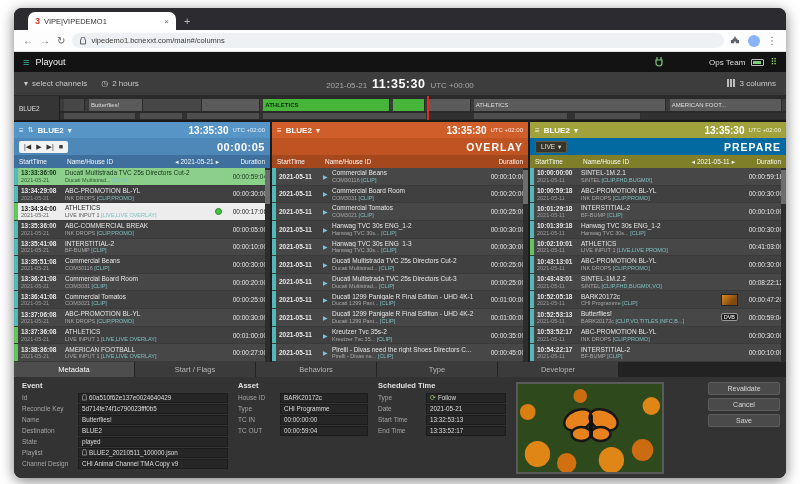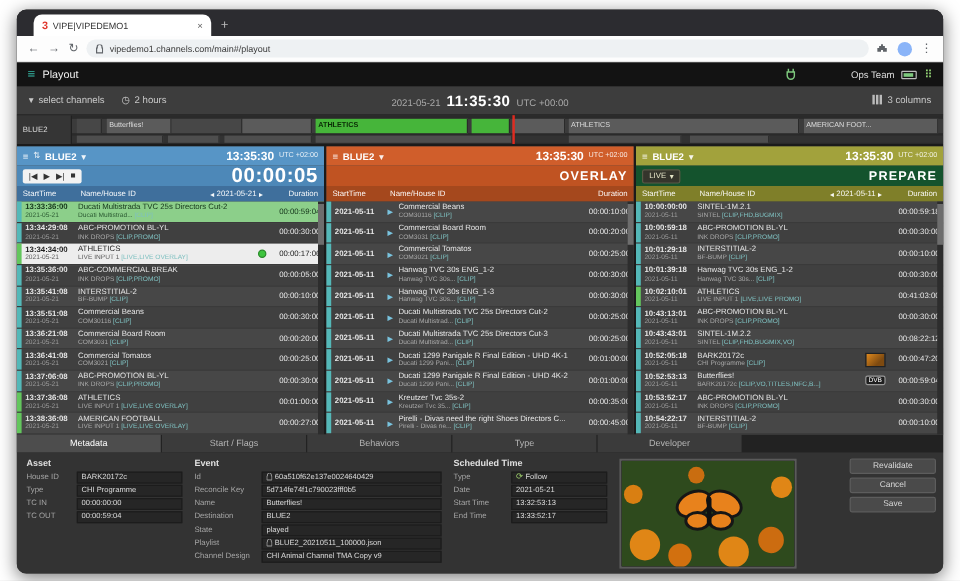--- a/index.html
+++ b/index.html
@@ -55,24 +55,24 @@
   .cols { flex:1; display:flex; gap:2px; background:#1b1b1b; min-height:0; }
   .col { flex:1; min-width:0; display:flex; flex-direction:column; background:#414141; position:relative; }
   .h1 { height:16px; display:flex; align-items:center; gap:4px; padding:0 5px; color:#fff; }
   .h1 .cname { font-size:8px; font-weight:bold; }
   .h1 .htime { margin-left:auto; font-size:10px; font-weight:bold; }
   .h1 .htz { font-size:6px; color:rgba(255,255,255,.85); }
   .h2 { height:17px; display:flex; align-items:center; padding:0 5px; color:#fff; }
   .h3 { height:13px; display:flex; align-items:center; font-size:6.5px; color:rgba(255,255,255,.95); padding:0 5px; gap:2px; }
   .t-blue  .h1{background:#5795c6;} .t-blue  .h2{background:#4d88b8;} .t-blue  .h3{background:#3f6f9c;}
   .t-orange .h1{background:#d05e2b;} .t-orange .h2{background:#c05322;} .t-orange .h3{background:#a5481d;}
-  .t-olive .h1{background:#a2a23c;} .t-olive .h2{background:#14532d;} .t-olive .h3{background:#7f7f29;}
+  .t-olive .h1{background:#a2a23c;} .t-olive .h2{background:#0369a1;} .t-olive .h3{background:#7f7f29;}
   .mode { margin-left:auto; font-size:10.5px; font-weight:bold; letter-spacing:1px; }
   .transport { background:#f2f2f2; border-radius:2px; height:12px; display:flex; align-items:center; gap:5px; padding:0 5px; color:#333; font-size:7px; }
-  .countdown { margin-left:auto; font-size:17px; font-weight:bold; letter-spacing:.5px; }
+  .countdown { margin-left:auto; font-size:11px; font-weight:bold; letter-spacing:.5px; }
   .livebtn { background:#35352c; border:1px solid #5a5a46; border-radius:2px; color:#e6e6c8; font-size:6.5px; padding:1px 5px; display:flex; gap:3px; align-items:center; }
   .hic { font-size:8px; opacity:.9; }
   .hsort { font-size:7px; opacity:.85; }
   .hc-start { width:46px; } .hc-name { flex:1; } .hc-date { display:flex; align-items:center; gap:2px; } .hc-dur { width:44px; text-align:right; }
 
   .rows { flex:1; display:flex; flex-direction:column; min-height:0; }
   .row { flex:1; min-height:0; display:flex; align-items:center; background:#474747; border-bottom:1px solid #3a3a3a; color:#e6e6e6; position:relative; padding-right:3px; }
   .row:nth-of-type(even) { background:#404040; }
   .row.playing { background:#8ccf8a; color:#14341a; }
   .row.playing .dt, .row.playing .subl { color:#2c5b33; }
@@ -131,21 +131,21 @@
   </div>
 
   <div class="navbar">
     <span class="navic">←</span>
     <span class="navic">→</span>
     <span class="navic">↻</span>
     <div class="urlbar">
       <svg class="padsvg" width="6" height="8" viewBox="0 0 6 8">
           <path d="M1 3V2a2 2 0 0 1 4 0v1h.5v4h-5V3z" fill="none" stroke="#5f6368" stroke-width="1"></path>
         </svg>
-      <span>vipedemo1.channels.com/main#/playout</span>
+      <span>vipedemo1.bcnexxt.com/main#/columns</span>
     </div>
     <svg width="10" height="10" viewBox="0 0 10 10">
         <path d="M4 1h2v2h2v2h2v4H6V7H4v2H0V5h2V3h2z" fill="#5f6368" transform="scale(.8)"></path>
       </svg>
     <span class="avatar"></span>
     <span class="navic">⋮</span>
   </div>
 
   <div class="appheader">
     <span class="burger">≡</span>
@@ -774,54 +774,20 @@
         <span class="tabbtn">Start / Flags</span>
 
         <span class="tabbtn">Behaviors</span>
 
         <span class="tabbtn">Type</span>
 
         <span class="tabbtn">Developer</span>
       </div>
     <div class="panel">
 
-      <div class="fgroup g-asset">
-        <span class="gtitle">Asset</span>
-        <div>
-
-            <div class="frow">
-              <span class="flabel">House ID</span>
-              <span class="fval">
-                <span>BARK20172c</span>
-              </span>
-            </div>
-
-            <div class="frow">
-              <span class="flabel">Type</span>
-              <span class="fval">
-                <span>CHI Programme</span>
-              </span>
-            </div>
-
-            <div class="frow">
-              <span class="flabel">TC IN</span>
-              <span class="fval">
-                <span>00:00:00:00</span>
-              </span>
-            </div>
-
-            <div class="frow">
-              <span class="flabel">TC OUT</span>
-              <span class="fval">
-                <span>00:00:59:04</span>
-              </span>
-            </div>
-          </div>
-      </div>
-
       <div class="fgroup g-event">
         <span class="gtitle">Event</span>
         <div>
 
             <div class="frow">
               <span class="flabel">Id</span>
               <span class="fval">
                 <svg class="lock" width="5" height="7" viewBox="0 0 6 8">
                   <path d="M1 3V2a2 2 0 0 1 4 0v1h.5v4h-5V3z" fill="none" stroke="#9a9a9a" stroke-width="1"></path>
                 </svg>
@@ -869,20 +835,54 @@
                 </svg>
                 <span>BLUE2_20210511_100000.json</span>
               </span>
             </div>
 
             <div class="frow">
               <span class="flabel">Channel Design</span>
               <span class="fval">
 
                 <span>CHI Animal Channel TMA Copy v9</span>
+              </span>
+            </div>
+          </div>
+      </div>
+
+      <div class="fgroup g-asset">
+        <span class="gtitle">Asset</span>
+        <div>
+
+            <div class="frow">
+              <span class="flabel">House ID</span>
+              <span class="fval">
+                <span>BARK20172c</span>
+              </span>
+            </div>
+
+            <div class="frow">
+              <span class="flabel">Type</span>
+              <span class="fval">
+                <span>CHI Programme</span>
+              </span>
+            </div>
+
+            <div class="frow">
+              <span class="flabel">TC IN</span>
+              <span class="fval">
+                <span>00:00:00:00</span>
+              </span>
+            </div>
+
+            <div class="frow">
+              <span class="flabel">TC OUT</span>
+              <span class="fval">
+                <span>00:00:59:04</span>
               </span>
             </div>
           </div>
       </div>
 
       <div class="fgroup g-sched">
         <span class="gtitle">Scheduled Time</span>
         <div>
 
             <div class="frow">

